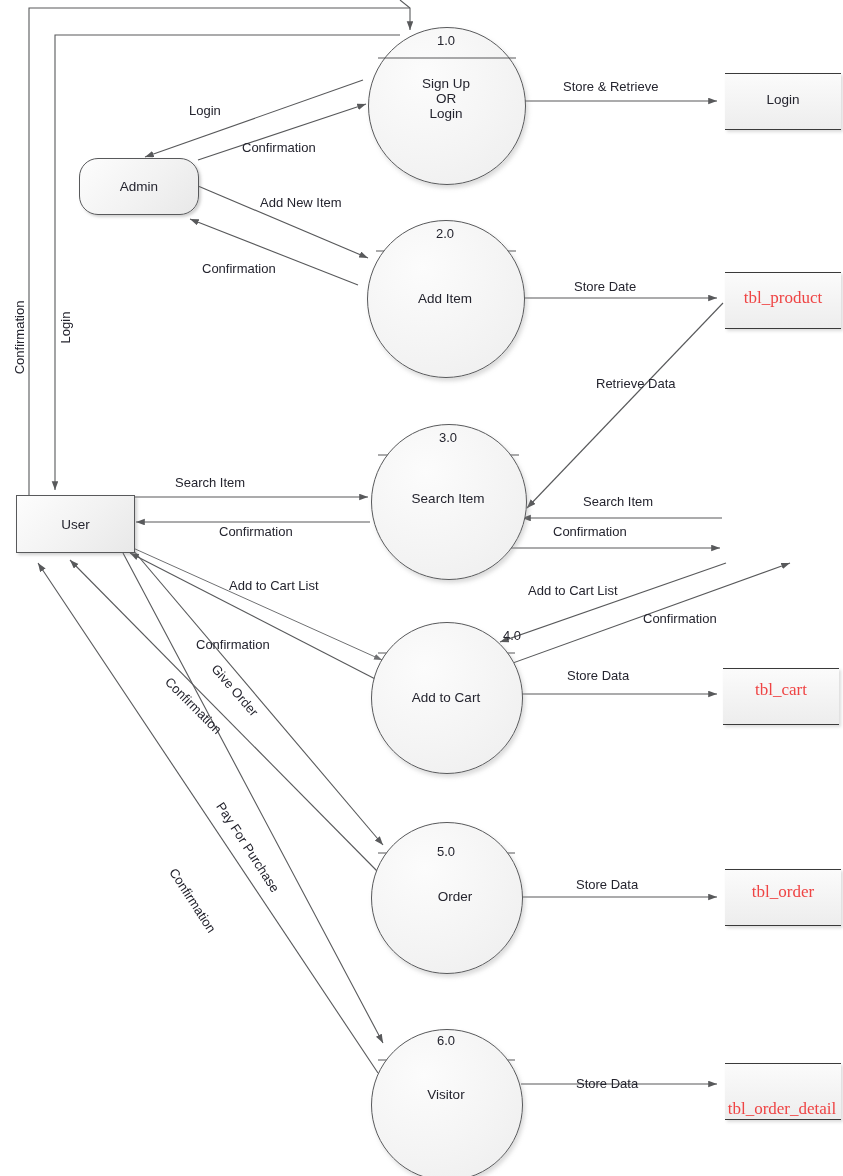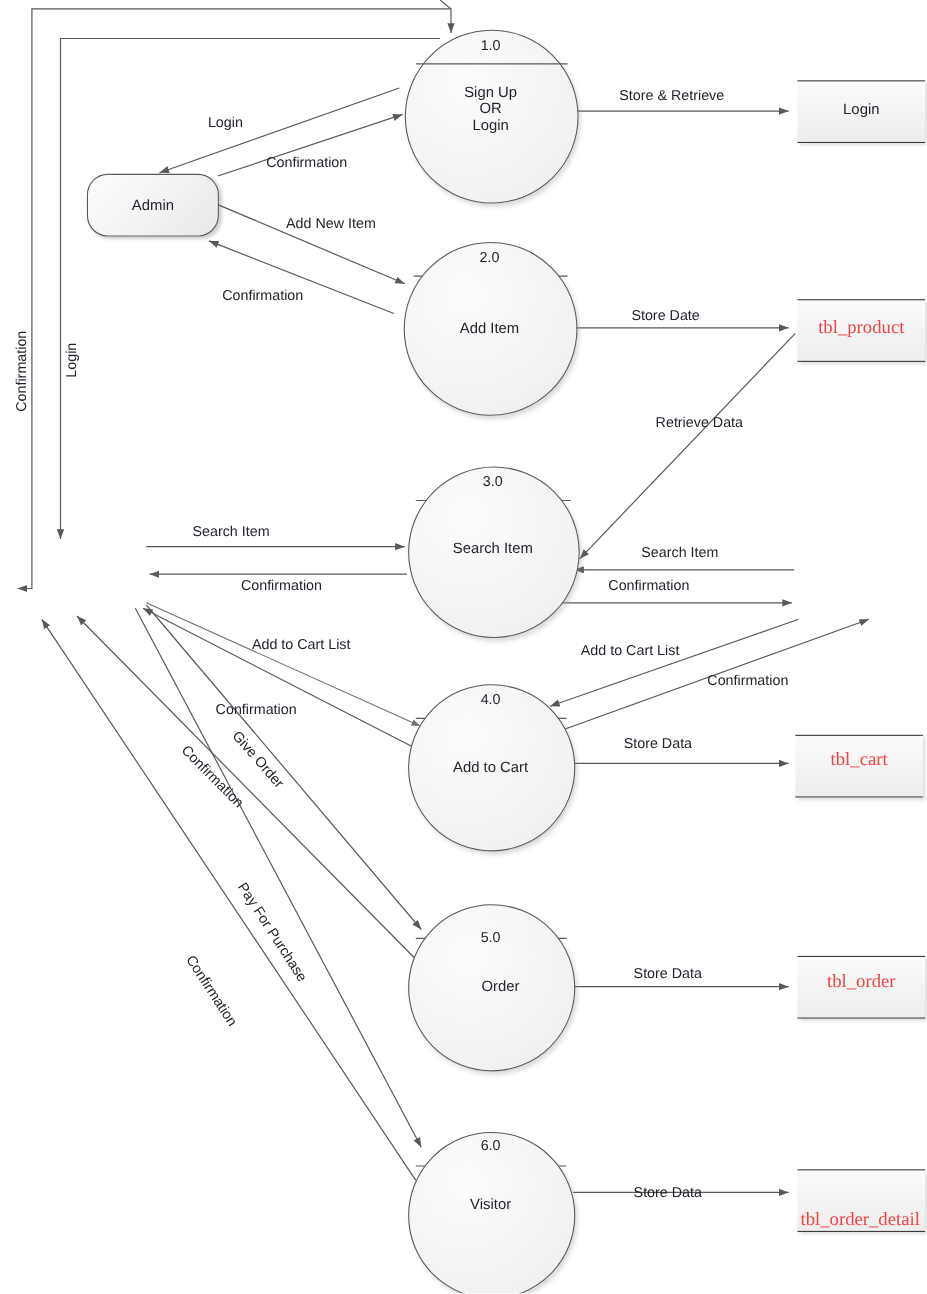--- a/index.html
+++ b/index.html
@@ -159,20 +159,23 @@
 
     <path class="flow-line" d="M378,1073 L38,563" marker-end="url(#arrow)"></path>
 
     <path class="flow-line" d="M521,1084 L717,1084" marker-end="url(#arrow)"></path>
   </svg>
 
   <div class="entity-box" style="left:79px; top:158px; width:118px; height:55px;border-radius:19px;">
     <span>Admin</span>
   </div>
 
+  <div class="entity-box" style="left:16px; top:495px; width:117px; height:56px;">
+    <span>User</span>
+  </div>
 
 
   <div class="circle-proc" style="left:368px; top:27px; width:156px; height:156px;">
   </div>
   <svg class="layer" viewBox="0 0 843 1176">
     <line class="divider" x1="378" y1="58" x2="516" y2="58"></line>
     <line class="divider" x1="376" y1="251" x2="516" y2="251"></line>
     <line class="divider" x1="378" y1="455" x2="519" y2="455"></line>
     <line class="divider" x1="378" y1="653" x2="515" y2="653"></line>
     <line class="divider" x1="378" y1="853" x2="515" y2="853"></line>
@@ -187,21 +190,21 @@
 
   <div class="circle-proc" style="left:367px; top:220px; width:156px; height:156px;"></div>
   <div class="proc-num" style="left:367px; top:226px; width:156px;">2.0</div>
   <div class="node-label" style="left:367px; top:291px; width:156px;">Add Item</div>
 
   <div class="circle-proc" style="left:371px; top:424px; width:154px; height:154px;"></div>
   <div class="proc-num" style="left:371px; top:430px; width:154px;">3.0</div>
   <div class="node-label" style="left:371px; top:491px; width:154px;">Search Item</div>
 
   <div class="circle-proc" style="left:371px; top:622px; width:150px; height:150px;"></div>
-  <div class="proc-num" style="left:371px; top:628px; width:150px;">4.0</div>
+  <div class="proc-num" style="left:371px; top:628px; width:150px;text-align:right;">4.0</div>
   <div class="node-label" style="left:371px; top:690px; width:150px;">Add to Cart</div>
 
   <div class="circle-proc" style="left:371px; top:822px; width:150px; height:150px;"></div>
   <div class="proc-num" style="left:371px; top:828px; width:150px;margin-top:16px;">5.0</div>
   <div class="node-label" style="left:380px; top:889px; width:150px;">Order</div>
 
   <div class="circle-proc" style="left:371px; top:1029px; width:150px; height:150px;"></div>
   <div class="proc-num" style="left:371px; top:1033px; width:150px;">6.0</div>
   <div class="node-label" style="left:371px; top:1087px; width:150px;">Visitor</div>
 

